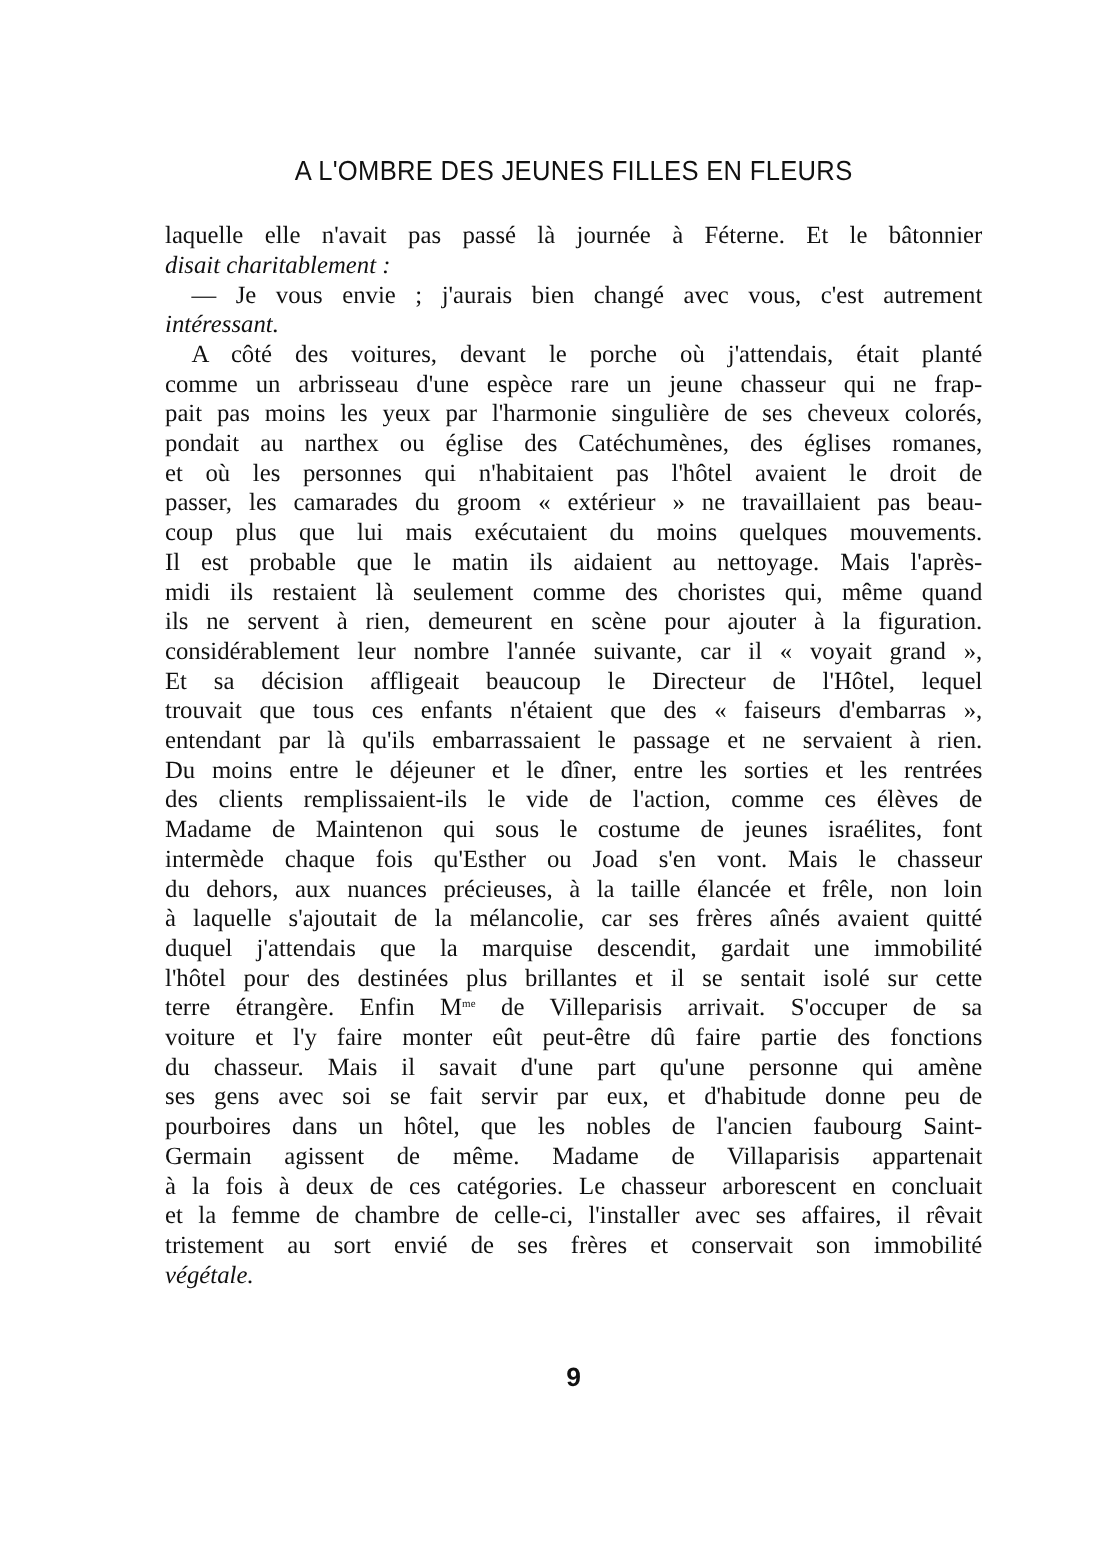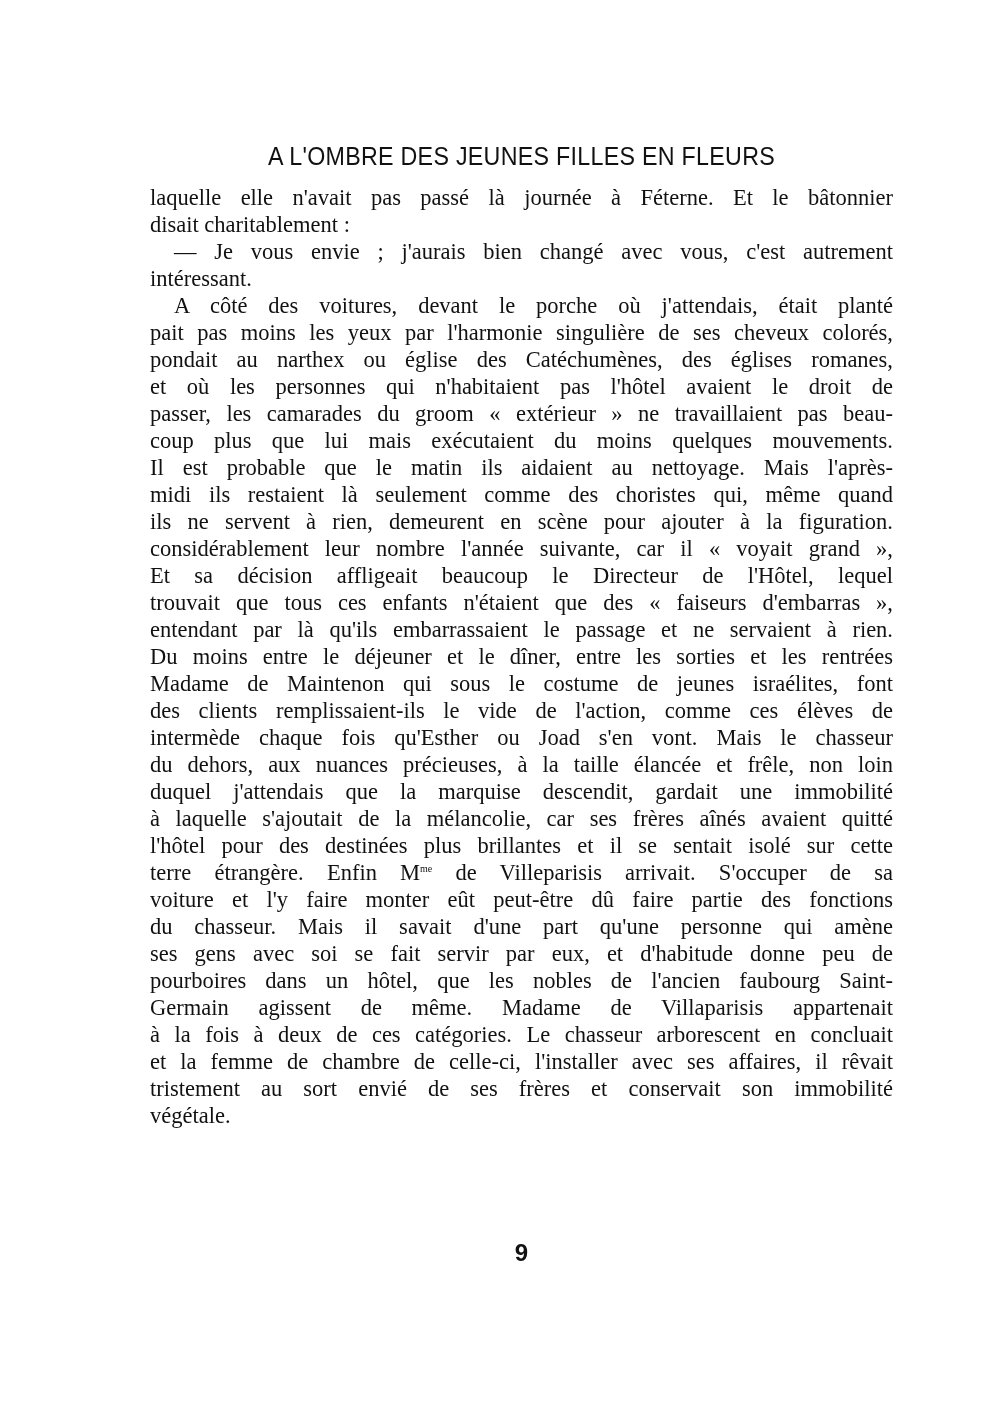--- a/index.html
+++ b/index.html
@@ -31,36 +31,37 @@
       text-align: center;
       font-family: "Liberation Sans", "DejaVu Sans", sans-serif;
       font-size: 25px;
       letter-spacing: 0.3px;
       line-height: 32px;
       transform: scaleX(0.93);
       transform-origin: center;
     }
     .text-block {
       position: absolute;
-      top: 184px;
+      top: 200px;
       left: 150px;
       width: 743px;
     }
     .line {
       display: block;
       height: 27px;
       line-height: 27px;
       font-size: 22.5px;
       white-space: nowrap;
       text-align: justify;
       text-align-last: justify;
       overflow: visible;
     }
     .line.last {
       text-align-last: left;
+      font-style: italic;
     }
     .line.indent {
       padding-left: 24px;
     }
     .line sup {
       font-size: 10px;
       line-height: 0;
       vertical-align: 8px;
     }
     .page-number {
@@ -80,39 +81,40 @@
 
 <div class="page">
   <div class="running-head">A L'OMBRE DES JEUNES FILLES EN FLEURS</div>
 
   <div class="text-block">
     <span class="line"><span>laquelle elle n'avait pas passé là journée à Féterne. Et le bâtonnier</span></span>
     <span class="line last"><span>disait charitablement :</span></span>
     <span class="line indent"><span>— Je vous envie ; j'aurais bien changé avec vous, c'est autrement</span></span>
     <span class="line last"><span>intéressant.</span></span>
     <span class="line indent"><span>A côté des voitures, devant le porche où j'attendais, était planté</span></span>
+    <span class="line"><span>comme un arbrisseau d'une espèce rare un jeune chasseur qui ne frap-</span></span>
     <span class="line"><span>pait pas moins les yeux par l'harmonie singulière de ses cheveux colorés,</span></span>
     <span class="line"><span>pondait au narthex ou église des Catéchumènes, des églises romanes,</span></span>
     <span class="line"><span>et où les personnes qui n'habitaient pas l'hôtel avaient le droit de</span></span>
     <span class="line"><span>passer, les camarades du groom « extérieur » ne travaillaient pas beau-</span></span>
     <span class="line"><span>coup plus que lui mais exécutaient du moins quelques mouvements.</span></span>
     <span class="line"><span>Il est probable que le matin ils aidaient au nettoyage. Mais l'après-</span></span>
     <span class="line"><span>midi ils restaient là seulement comme des choristes qui, même quand</span></span>
     <span class="line"><span>ils ne servent à rien, demeurent en scène pour ajouter à la figuration.</span></span>
     <span class="line"><span>considérablement leur nombre l'année suivante, car il « voyait grand »,</span></span>
     <span class="line"><span>Et sa décision affligeait beaucoup le Directeur de l'Hôtel, lequel</span></span>
     <span class="line"><span>trouvait que tous ces enfants n'étaient que des « faiseurs d'embarras »,</span></span>
     <span class="line"><span>entendant par là qu'ils embarrassaient le passage et ne servaient à rien.</span></span>
     <span class="line"><span>Du moins entre le déjeuner et le dîner, entre les sorties et les rentrées</span></span>
+    <span class="line"><span>des clients remplissaient-ils le vide de l'action, comme ces élèves de</span></span>
     <span class="line"><span>Madame de Maintenon qui sous le costume de jeunes israélites, font</span></span>
-    <span class="line"><span>des clients remplissaient-ils le vide de l'action, comme ces élèves de</span></span>
     <span class="line"><span>intermède chaque fois qu'Esther ou Joad s'en vont. Mais le chasseur</span></span>
     <span class="line"><span>du dehors, aux nuances précieuses, à la taille élancée et frêle, non loin</span></span>
+    <span class="line"><span>à laquelle s'ajoutait de la mélancolie, car ses frères aînés avaient quitté</span></span>
     <span class="line"><span>duquel j'attendais que la marquise descendit, gardait une immobilité</span></span>
-    <span class="line"><span>à laquelle s'ajoutait de la mélancolie, car ses frères aînés avaient quitté</span></span>
     <span class="line"><span>l'hôtel pour des destinées plus brillantes et il se sentait isolé sur cette</span></span>
     <span class="line"><span>terre étrangère. Enfin M</span><sup>me</sup><span> de Villeparisis arrivait. S'occuper de sa</span></span>
     <span class="line"><span>voiture et l'y faire monter eût peut-être dû faire partie des fonctions</span></span>
     <span class="line"><span>du chasseur. Mais il savait d'une part qu'une personne qui amène</span></span>
     <span class="line"><span>ses gens avec soi se fait servir par eux, et d'habitude donne peu de</span></span>
     <span class="line"><span>pourboires dans un hôtel, que les nobles de l'ancien faubourg Saint-</span></span>
     <span class="line"><span>Germain agissent de même. Madame de Villaparisis appartenait</span></span>
     <span class="line"><span>à la fois à deux de ces catégories. Le chasseur arborescent en concluait</span></span>
     <span class="line"><span>et la femme de chambre de celle-ci, l'installer avec ses affaires, il rêvait</span></span>
     <span class="line"><span>tristement au sort envié de ses frères et conservait son immobilité</span></span>

